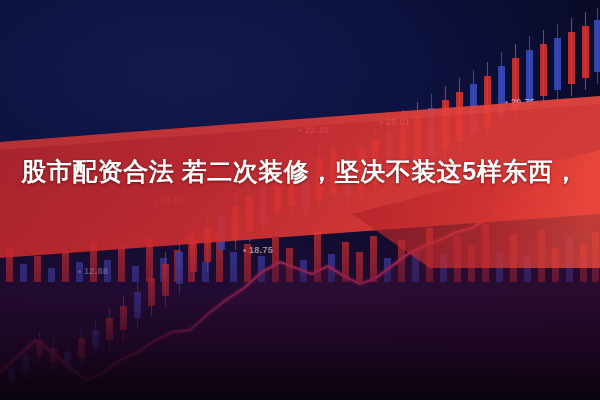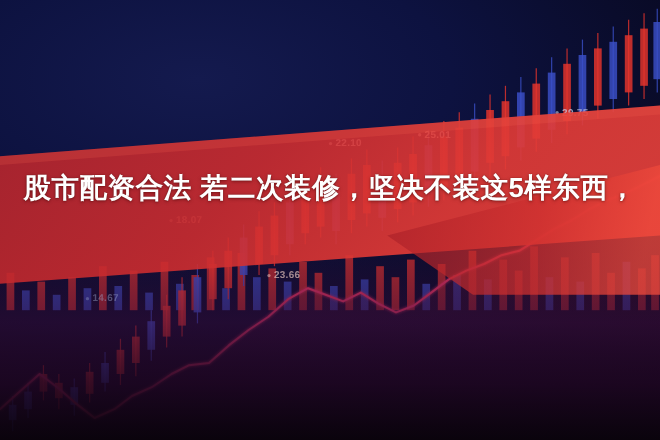--- a/index.html
+++ b/index.html
@@ -256,22 +256,22 @@
     </svg>
   </div>
 
   <div class="bg-purple"></div>
 
   <div id="label-layer">
       <div class="data-label" style="left: 154px; top: 195px; color: rgb(240, 184, 176); opacity: 0.55;"><span class="dot"></span><span>18.07</span></div>
       <div class="data-label" style="left: 299px; top: 125px; color: rgb(232, 236, 251); opacity: 0.92;"><span class="dot"></span><span>22.10</span></div>
       <div class="data-label" style="left: 380px; top: 117px; color: rgb(255, 255, 255); opacity: 0.95;"><span class="dot"></span><span>25.01</span></div>
       <div class="data-label" style="left: 505px; top: 97px; color: rgb(201, 207, 232); opacity: 0.72;"><span class="dot"></span><span>29.75</span></div>
-      <div class="data-label" style="left: 78px; top: 266px; color: rgb(154, 163, 200); opacity: 0.45;"><span class="dot"></span><span>14.67</span></div>
-      <div class="data-label" style="left: 243px; top: 245px; color: rgb(246, 210, 200); opacity: 0.62;"><span class="dot"></span><span>23.66</span></div>
+      <div class="data-label" style="left: 78px; top: 266px; color: rgb(154, 163, 200); opacity: 0.45;"><span class="dot"></span><span>12.88</span></div>
+      <div class="data-label" style="left: 243px; top: 245px; color: rgb(246, 210, 200); opacity: 0.62;"><span class="dot"></span><span>18.75</span></div>
     </div>
 
   <svg class="red-band" viewBox="0 0 600 400" preserveAspectRatio="none">
     <defs>
       <linearGradient id="bandGrad" x1="0" y1="0" x2="1" y2="0.25">
         <stop offset="0%" stop-color="#b8252c" stop-opacity="0.88"></stop>
         <stop offset="45%" stop-color="#cc2c2f" stop-opacity="0.90"></stop>
         <stop offset="78%" stop-color="#e03a36" stop-opacity="0.92"></stop>
         <stop offset="100%" stop-color="#e8403a" stop-opacity="0.90"></stop>
       </linearGradient>

